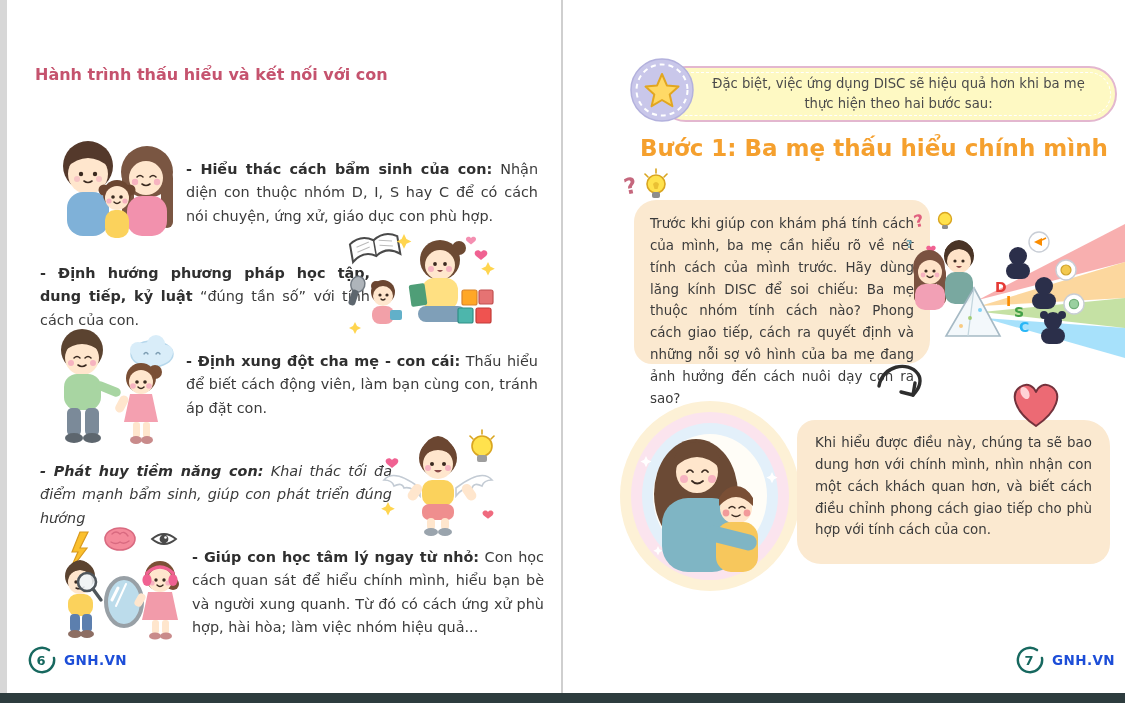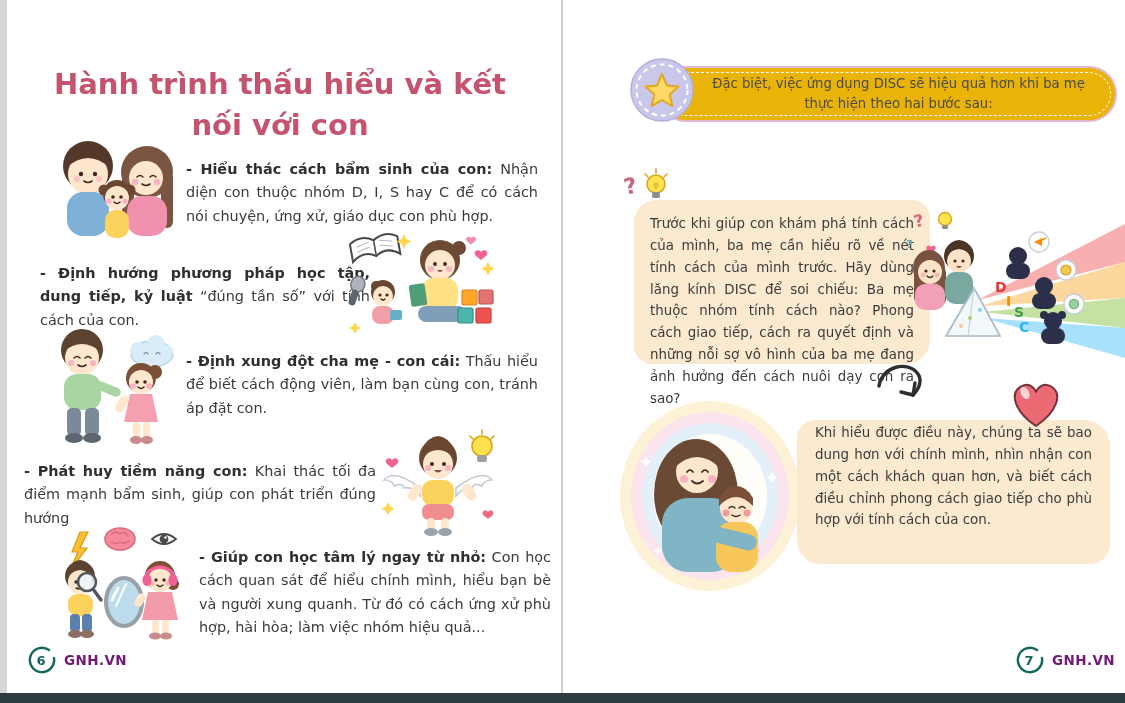--- a/index.html
+++ b/index.html
@@ -4,52 +4,52 @@
 <style>
   html,body{margin:0;padding:0;background:#fff;}
   .canvas{position:relative;width:1125px;height:703px;background:#ffffff;overflow:hidden;
           font-family:"DejaVu Sans","Liberation Sans",sans-serif;color:#3b3b3b;}
   .abs{position:absolute;}
   .left-strip{left:0;top:0;bottom:10px;width:7px;background:#d7d7d7;}
   .divider{left:561px;top:0;bottom:10px;width:2px;background:#cfcfcf;}
   .bottom-bar{left:0;right:0;bottom:0;height:10px;background:#2d3c3e;}
 
   
-  .title{left:35px;top:64px;width:490px;text-align:center;color:#c5536e;
-         font-weight:700;font-size:29px;line-height:1.42;}
+  .title{left:35px;top:64px;width:490px;text-align:left;color:#c5536e;
+         font-weight:700;font-size:16px;line-height:1.42;}
   .bullet{font-size:14.4px;line-height:1.62;text-align:justify;margin:0;}
   .bullet b{color:#2f2f2f;}
   .b1-text{left:186px;top:158px;width:352px;}
   .b2-text{left:40px;top:262px;width:330px;}
   .b3-text{left:186px;top:350px;width:352px;}
-  .b4-text{left:24px;top:460px;width:352px;}
-  .b5-text{left:199px;top:546px;width:352px;}
+  .b4-text{left:40px;top:460px;width:352px;font-style:italic;}
+  .b5-text{left:192px;top:546px;width:352px;}
   .b1-img{left:52px;top:136px;}
   .b2-img{left:338px;top:226px;}
   .b3-img{left:40px;top:328px;}
   .b4-img{left:376px;top:426px;}
   .b5-img{left:42px;top:522px;}
 
   
   .footer{display:flex;align-items:center;gap:8px;}
   .footer-left{left:28px;top:646px;}
   .footer-right{left:1016px;top:646px;}
-  .site-label{color:#701a75;font-weight:700;font-size:13.5px;letter-spacing:.4px;}
+  .site-label{color:#1d4ed8;font-weight:700;font-size:13.5px;letter-spacing:.4px;}
 
   
-  .banner-pill{left:658px;top:66px;width:455px;height:52px;background:#eab308;
+  .banner-pill{left:658px;top:66px;width:455px;height:52px;background:#fef9c3;
     border:2px solid #e3b7cf;border-radius:30px;display:flex;align-items:center;justify-content:center;}
   .banner-pill::before{content:"";position:absolute;inset:4px;border:1.6px dashed #ffffff;border-radius:26px;}
   .banner-text{font-size:13.2px;line-height:1.55;color:#4b4b4b;text-align:center;padding:0 20px 0 42px;position:relative;}
   .star-badge{left:630px;top:58px;}
   .step-heading{left:640px;top:135px;width:470px;color:#f5a02e;font-weight:700;font-size:23px;}
   .doodle{left:618px;top:166px;}
   .text-box{background:#fbe9d0;border-radius:22px 18px 24px 18px;box-sizing:border-box;}
   .box1{left:634px;top:200px;width:296px;height:164px;padding:13px 16px;}
-  .box2{left:797px;top:420px;width:313px;height:144px;padding:2px 18px;border-radius:18px 26px 20px 24px;}
+  .box2{left:797px;top:420px;width:313px;height:144px;padding:12px 18px;border-radius:18px 26px 20px 24px;}
   .box-text{font-size:13.4px;line-height:1.63;text-align:justify;margin:0;color:#3b3b3b;}
   .prism-illo{left:898px;top:206px;}
   .arrow-icon{left:874px;top:358px;}
   .heart-icon{left:1008px;top:378px;z-index:5;}
   .hug-illo{left:616px;top:396px;}
 
   svg{display:block;}
   svg text.disc{font-family:"DejaVu Sans",sans-serif;font-weight:700;font-size:14px;}
   svg text.qmark{font-family:"DejaVu Sans",sans-serif;font-weight:700;}
   svg text.pagenum{font-family:"DejaVu Sans",sans-serif;font-weight:700;font-size:14px;fill:#17685f;}
@@ -267,20 +267,21 @@
 
   <div class="abs banner-pill">
     <div class="banner-text">Đặc biệt, việc ứng dụng DISC sẽ hiệu quả hơn khi ba mẹ thực hiện theo hai bước sau:</div>
   </div>
   <svg class="abs star-badge" width="64" height="64" viewBox="0 0 64 64">
     <circle cx="32" cy="32" r="31" fill="#c9c7ea" stroke="#b3b1dd" stroke-width="1.5"></circle>
     <circle cx="32" cy="32" r="25.5" fill="none" stroke="#ffffff" stroke-width="2" stroke-dasharray="5 4"></circle>
     <path d="M32 16 L36.9 27.4 L48.5 28.6 L39.7 36.5 L42.4 48.2 L32 42 L21.6 48.2 L24.3 36.5 L15.5 28.6 L27.1 27.4 Z" fill="#ffd966" stroke="#e2a620" stroke-width="2" stroke-linejoin="round"></path>
   </svg>
 
+  <div class="abs step-heading">Bước 1: Ba mẹ thấu hiểu chính mình</div>
 
   <svg class="abs doodle" width="56" height="42" viewBox="0 0 56 42">
     <text class="qmark" x="6" y="28" font-size="22" fill="#c5677d" transform="rotate(-12 10 20)">?</text>
     <circle cx="38" cy="18" r="9" fill="#ffe24d" stroke="#d9a520" stroke-width="1.6"></circle>
     <path d="M35,18 q3,-4 6,0 l-1.5,5 h-3 z" fill="#d9a520" opacity="0.55"></path>
     <rect x="34" y="26" width="8" height="6" rx="2" fill="#8d8d8d"></rect>
     <line x1="38" y1="3" x2="38" y2="7" stroke="#d9a520" stroke-width="1.6" stroke-linecap="round"></line>
     <line x1="27" y1="8" x2="30" y2="11" stroke="#d9a520" stroke-width="1.6" stroke-linecap="round"></line>
     <line x1="49" y1="8" x2="46" y2="11" stroke="#d9a520" stroke-width="1.6" stroke-linecap="round"></line>
   </svg>

